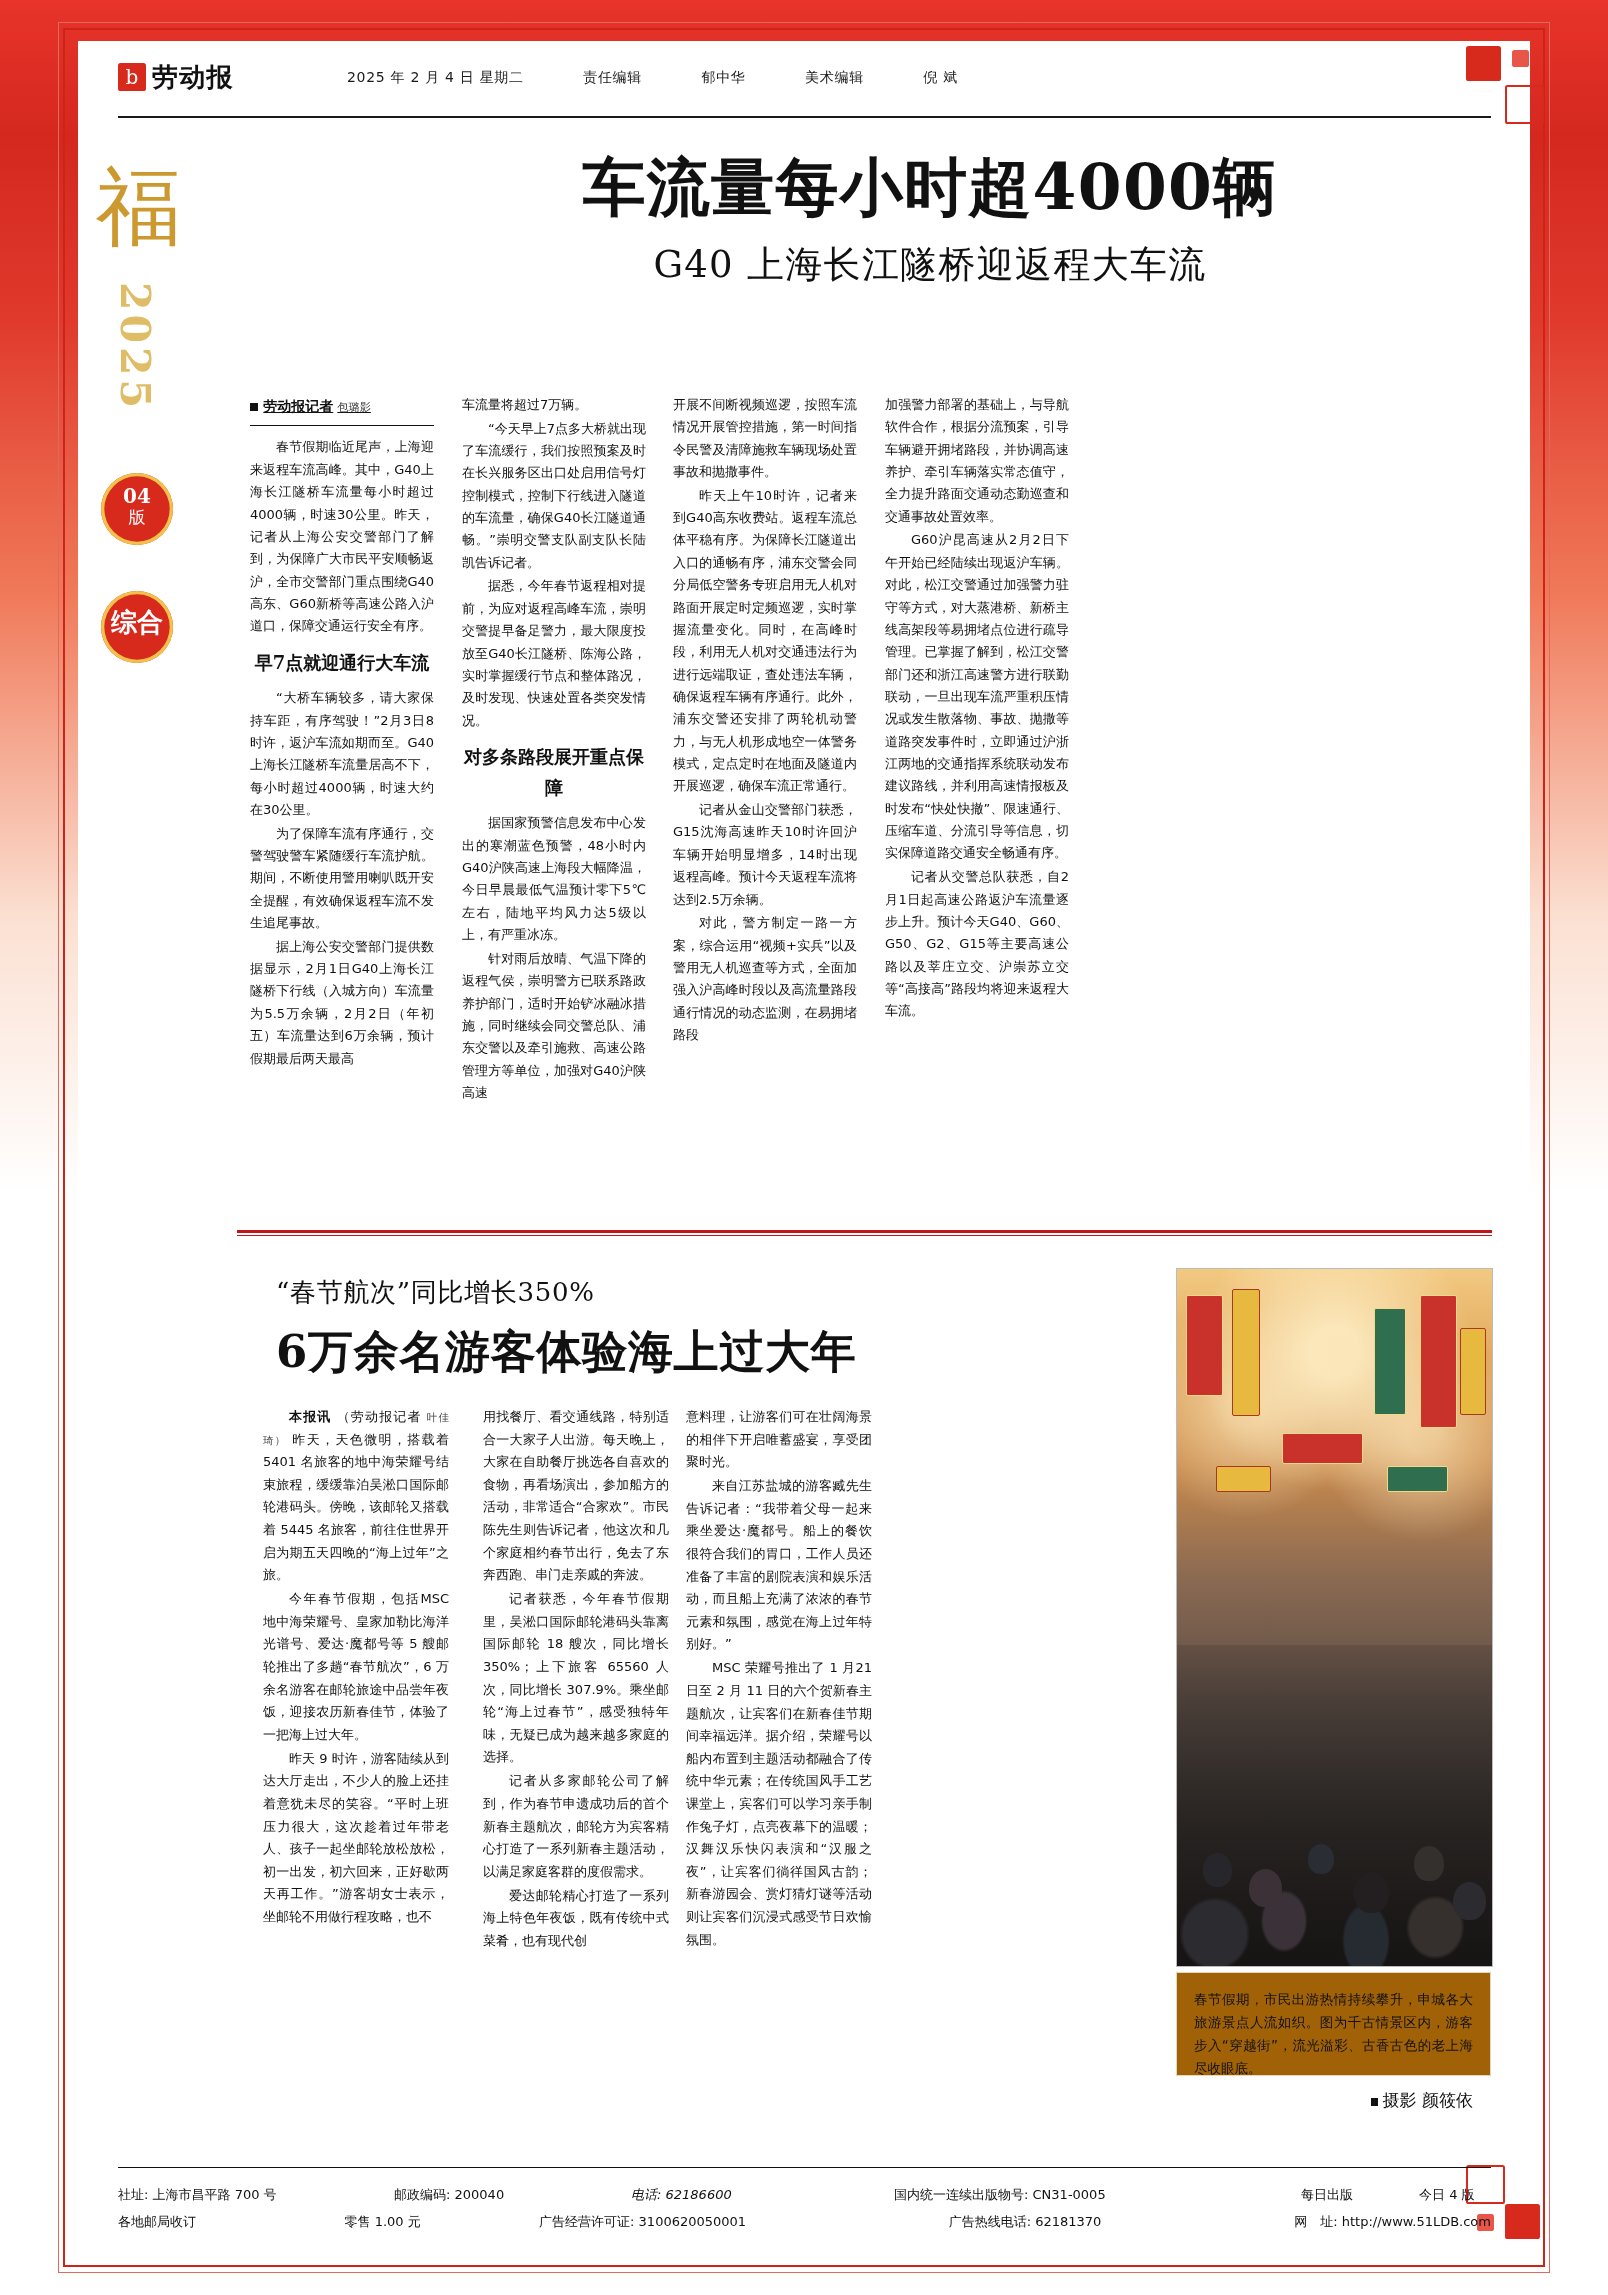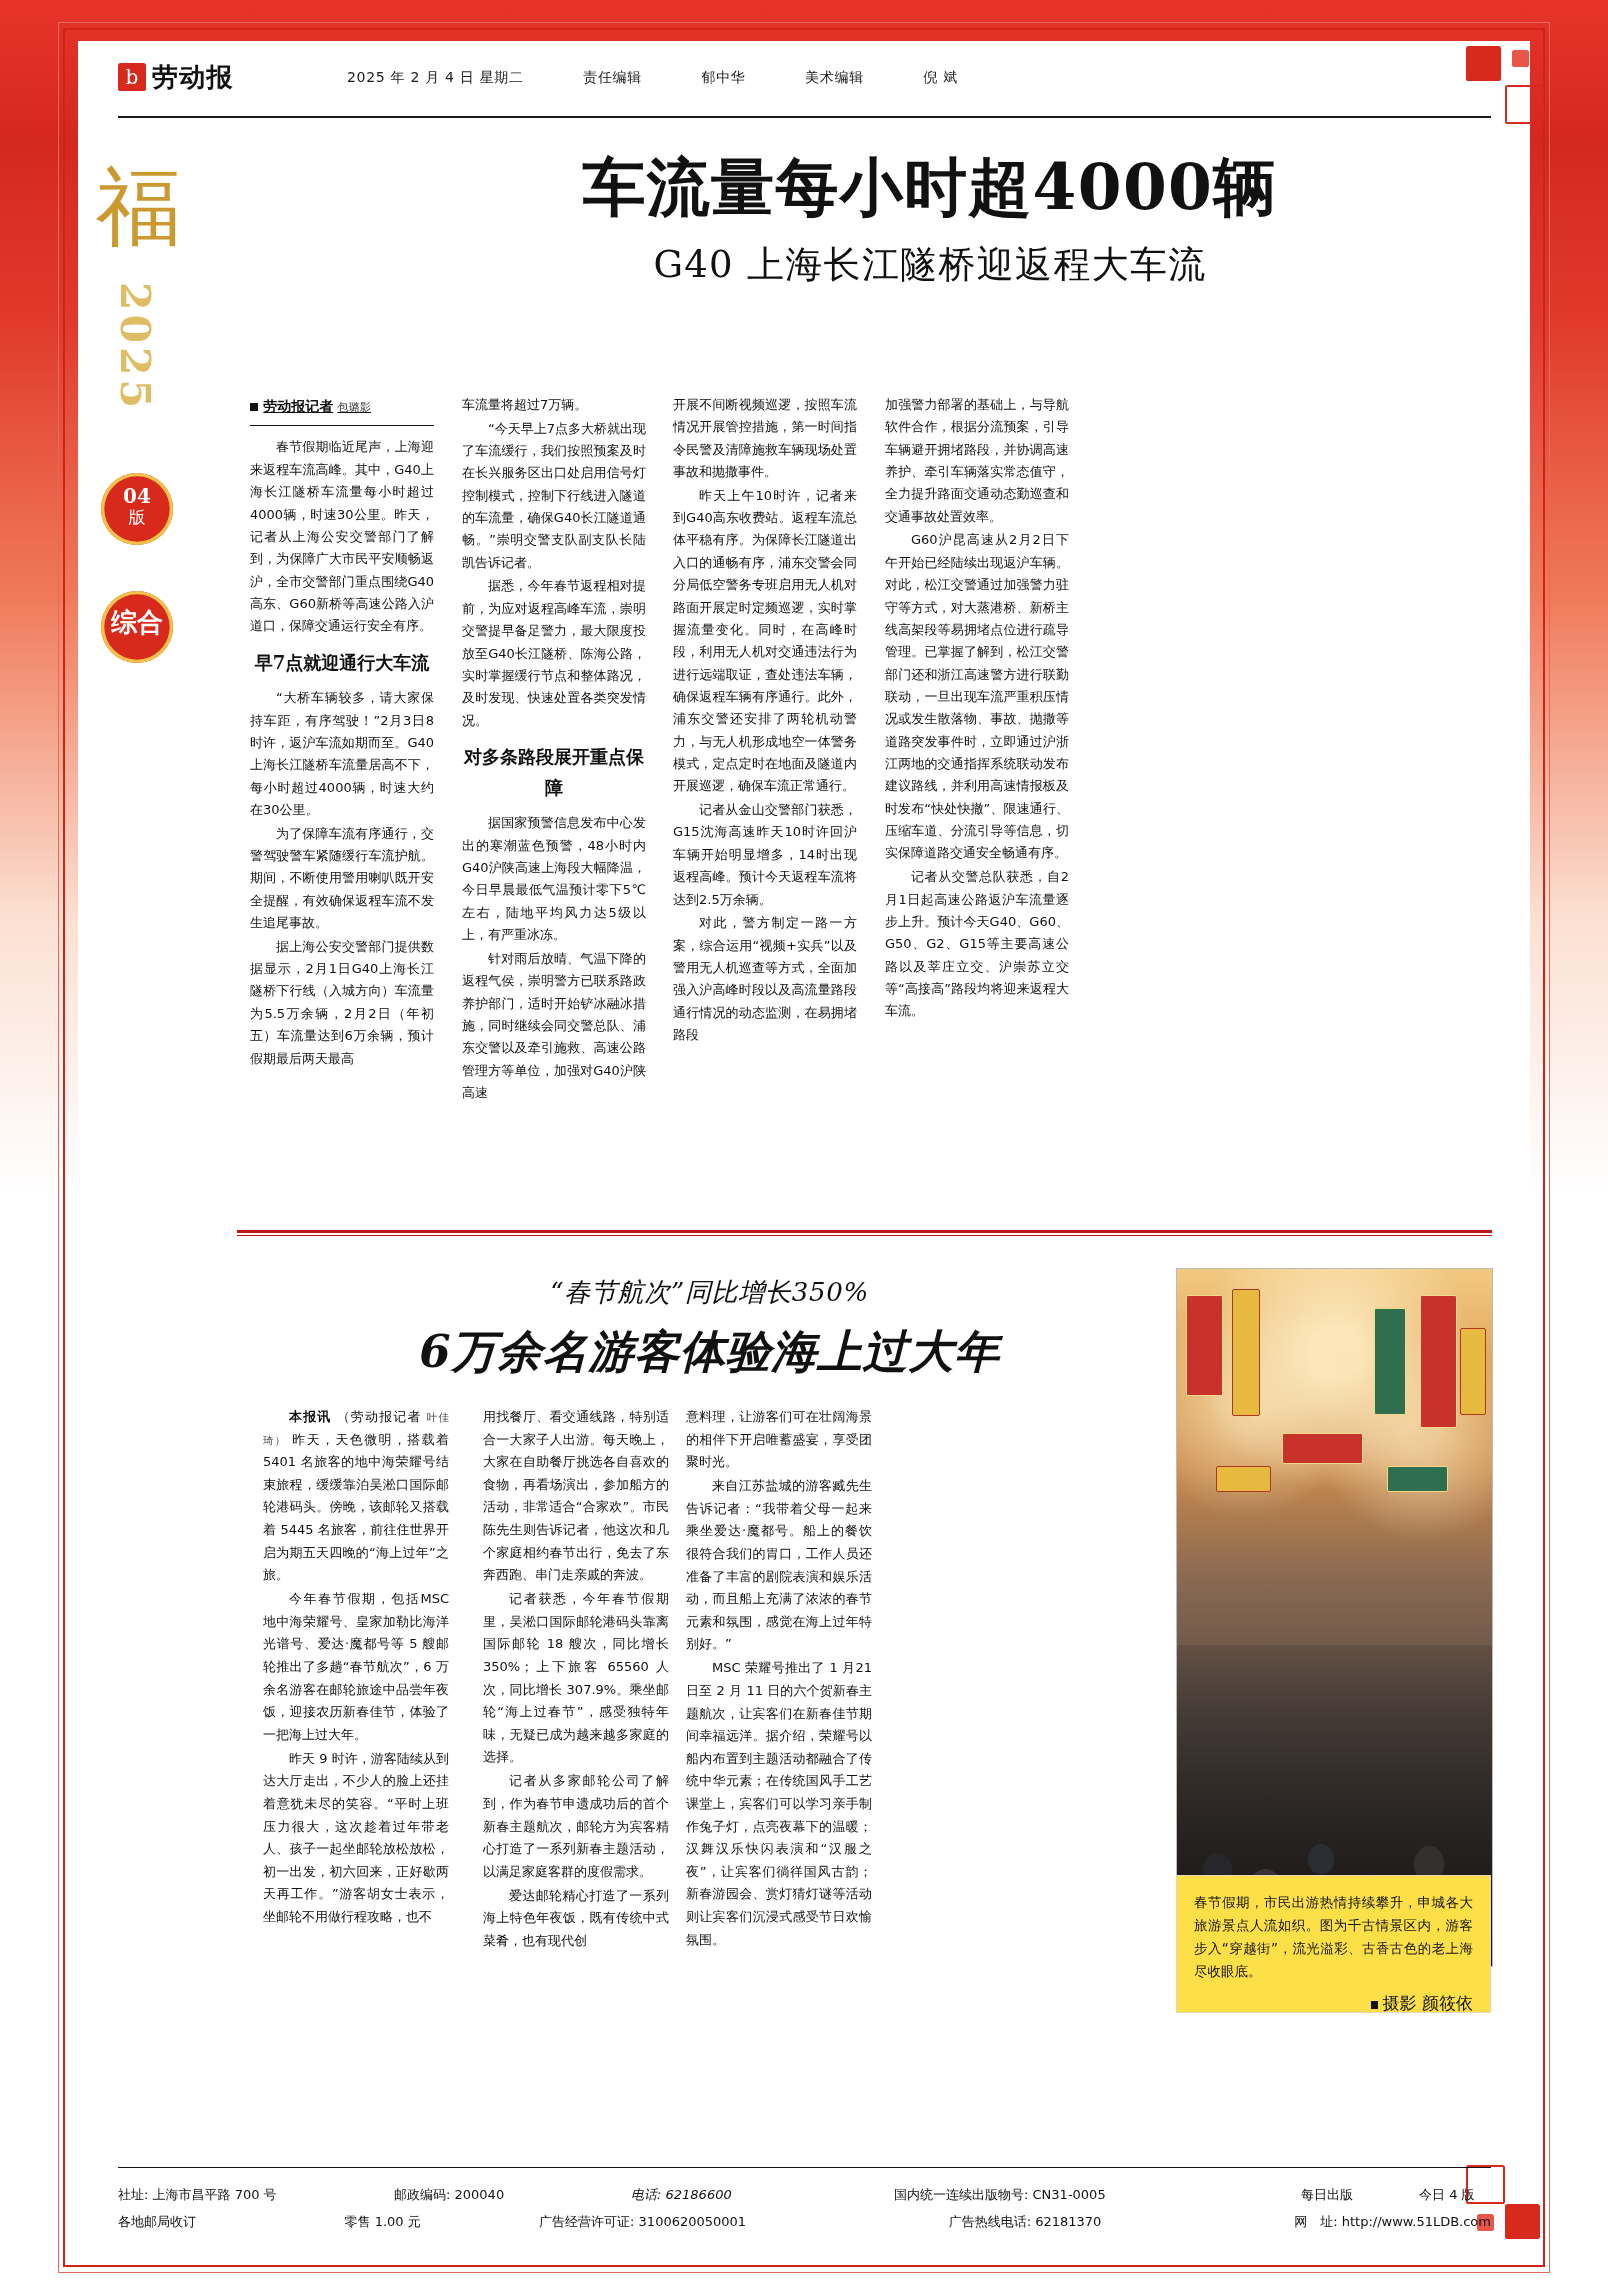--- a/index.html
+++ b/index.html
@@ -131,21 +131,21 @@
 
   .mid-rule{
     position:absolute;left:237px;top:1230px;width:1255px;height:2.6px;background:#c0171b;
   }
   .mid-rule2{
     position:absolute;left:237px;top:1235px;width:1255px;height:0.7px;background:#c0171b;
   }
 
   
   .a2-head{
-    position:absolute;left:276px;top:1275px;width:867px;text-align:center;font-style:italic;
+    position:absolute;left:276px;top:1275px;width:867px;text-align:left;
   }
   .a2-kicker{
     font-family:"DejaVu Serif",serif;font-size:26px;color:#111;letter-spacing:0.7px;
   }
   .a2-title{
     font-family:"DejaVu Serif",serif;font-size:45px;font-weight:bold;color:#111;margin-top:12px;letter-spacing:0.7px;
   }
 
   .cols-2{
     position:absolute;left:263px;top:1406px;width:881px;height:716px;
@@ -186,22 +186,22 @@
       radial-gradient(ellipse at 12% 90%, #2b2b30 0 8%, rgba(0,0,0,0) 9%),
       radial-gradient(ellipse at 34% 86%, #3a3238 0 7%, rgba(0,0,0,0) 8%),
       radial-gradient(ellipse at 60% 92%, #262a31 0 8%, rgba(0,0,0,0) 9%),
       radial-gradient(ellipse at 82% 88%, #35302e 0 7%, rgba(0,0,0,0) 8%),
       linear-gradient(180deg, rgba(60,50,44,.25) 0%, rgba(20,18,18,.9) 100%);
   }
   .photo .head{
     position:absolute;border-radius:50% 50% 45% 45%;
   }
   .cap-box{
-    position:absolute;left:1176px;top:1875px;width:315px;height:138px;
-    background:#fde047;border:0.7px solid #e6d5b8;
+    position:absolute;left:1176px;top:1972px;width:315px;height:104px;
+    background:#a16207;border:0.7px solid #e6d5b8;
     padding:14.5px 17px;box-sizing:border-box;
     font-size:13.5px;line-height:1.72;color:#111;text-align:justify;
   }
   .cap-box .credit{display:block;text-align:right;margin-top:5.3px;font-size:17px;}
   .cap-box .credit .sq{display:inline-block;width:7.2px;height:7.2px;background:#111;margin-right:4.6px;}
 
   
   .foot-rule{
     position:absolute;left:118px;top:2167px;width:1373px;height:1.3px;background:#111;
   }

